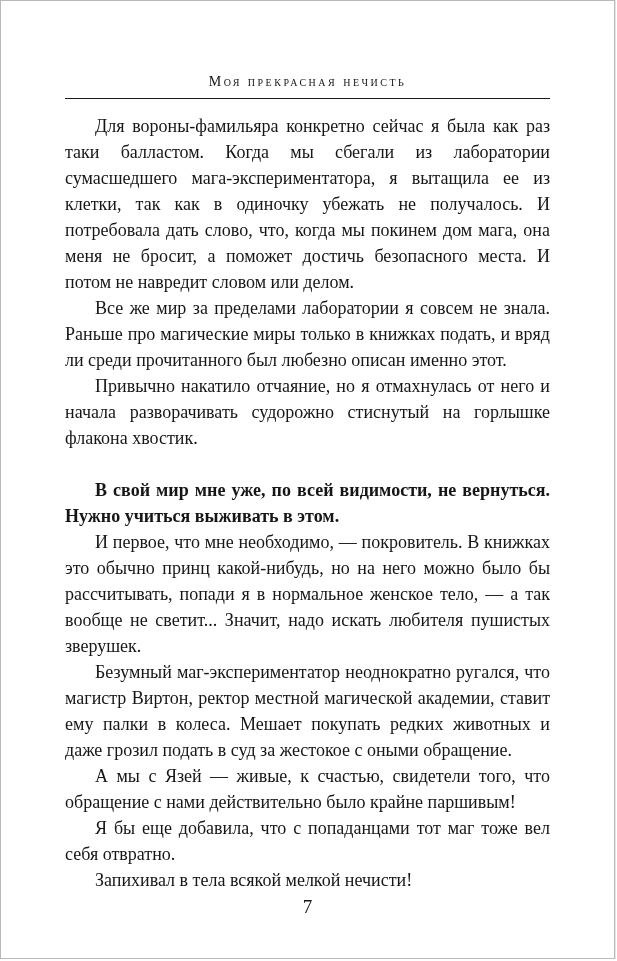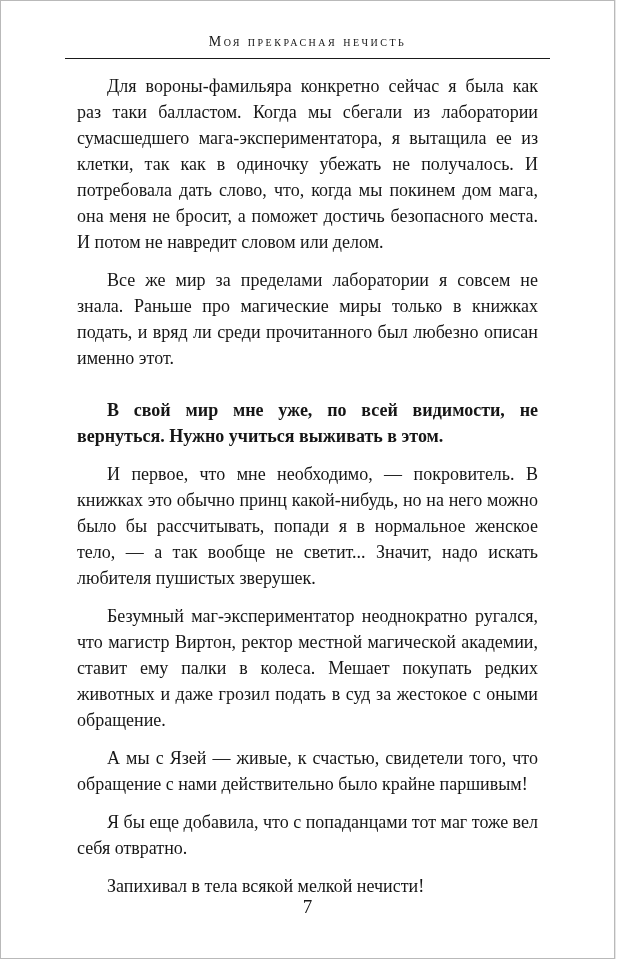--- a/index.html
+++ b/index.html
@@ -19,21 +19,21 @@
     overflow: hidden;
   }
   .page-inner {
     position: absolute;
     left: 64px;
     right: 64px;
     top: 0;
     bottom: 0;
   }
   .running-head-wrap {
-    padding-top: 34px;
+    padding-top: 74px;
   }
   .running-head {
     text-align: center;
     font-variant: small-caps;
     letter-spacing: 2.5px;
     font-size: 14px;
     color: #141414;
     line-height: 1;
   }
   .header-rule {
@@ -42,21 +42,21 @@
     height: 0;
   }
   .text-block {
     margin-top: 14px;
     font-size: 18px;
     line-height: 26px;
     color: #161616;
     text-align: justify;
   }
   .text-block p {
-    margin: 12px;
+    margin: 0;
     text-indent: 30px;
   }
   .section-start {
     margin-top: 26px !important;
     font-weight: bold;
   }
   .page-number {
     position: absolute;
     left: 0;
     right: 0;
@@ -74,20 +74,21 @@
   <div class="page-inner">
 
     <header class="running-head-wrap">
       <div class="running-head">Моя прекрасная нечисть</div>
       <div class="header-rule"></div>
     </header>
 
     <main class="text-block">
       <p>Для вороны-фамильяра конкретно сейчас я была как раз таки балластом. Когда мы сбегали из лаборатории сумасшедшего мага-экспериментатора, я вытащила ее из клетки, так как в одиночку убежать не получалось. И потребовала дать слово, что, когда мы покинем дом мага, она меня не бросит, а поможет достичь безопасного места. И потом не навредит словом или делом.</p>
       <p>Все же мир за пределами лаборатории я совсем не знала. Раньше про магические миры только в книжках подать, и вряд ли среди прочитанного был любезно описан именно этот.</p>
+      <p>Привычно накатило отчаяние, но я отмахнулась от него и начала разворачивать судорожно стиснутый на горлышке флакона хвостик.</p>
       <p class="section-start">В свой мир мне уже, по всей видимости, не вернуться. Нужно учиться выживать в этом.</p>
       <p>И первое, что мне необходимо, — покровитель. В книжках это обычно принц какой-нибудь, но на него можно было бы рассчитывать, попади я в нормальное женское тело, — а так вообще не светит... Значит, надо искать любителя пушистых зверушек.</p>
       <p>Безумный маг-экспериментатор неоднократно ругался, что магистр Виртон, ректор местной магической академии, ставит ему палки в колеса. Мешает покупать редких животных и даже грозил подать в суд за жестокое с оными обращение.</p>
       <p>А мы с Язей — живые, к счастью, свидетели того, что обращение с нами действительно было крайне паршивым!</p>
       <p>Я бы еще добавила, что с попаданцами тот маг тоже вел себя отвратно.</p>
       <p>Запихивал в тела всякой мелкой нечисти!</p>
     </main>
 
     <footer>
       <div class="page-number">7</div>

